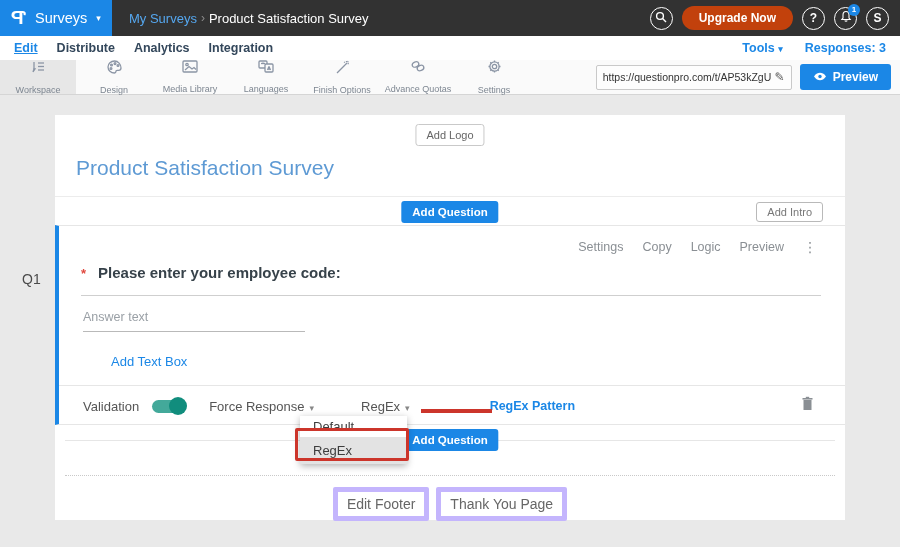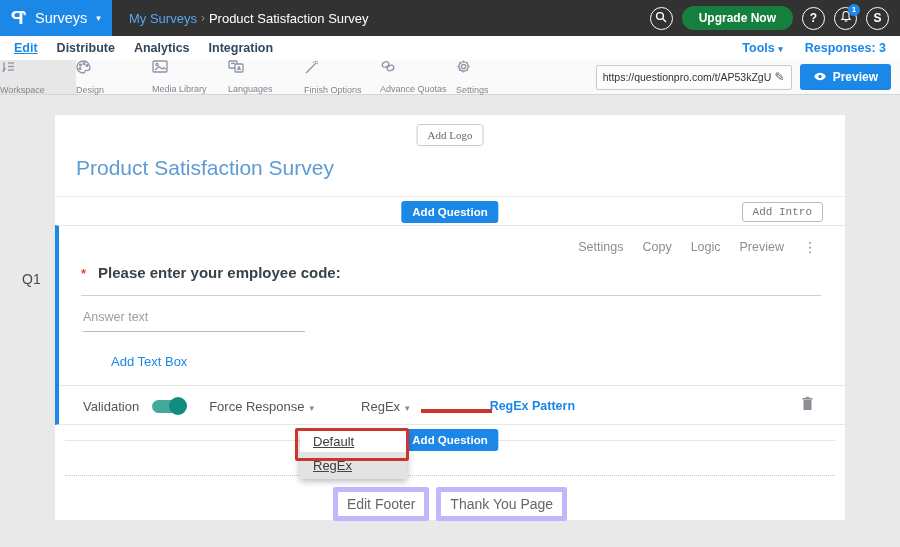--- a/index.html
+++ b/index.html
@@ -29,21 +29,21 @@
   .bc-sep { color:#8b8b8b; font-size:12px; }
   .bc-current { color:#ffffff; }
   .header-actions { margin-left:auto; display:flex; align-items:center; gap:9px; margin-right:11px; }
   .circle-btn {
     width:23px; height:23px; border:1.6px solid #fff; border-radius:50%;
     display:flex; align-items:center; justify-content:center; color:#fff;
     font-size:12px; font-weight:bold; cursor:pointer; position:relative;
     background:transparent;
   }
   .upgrade-btn {
-    background:#15803d; color:#fff; border:none; border-radius:13px;
+    background:#c2410c; color:#fff; border:none; border-radius:13px;
     font-size:12px; font-weight:bold; padding:5px 17px; cursor:pointer;
     font-family:"Liberation Sans", sans-serif;
   }
   .badge {
     position:absolute; top:-4px; right:-4px; width:12px; height:12px;
     background:#1b87e6; border-radius:50%; font-size:8px; font-weight:bold;
     display:flex; align-items:center; justify-content:center; color:#fff;
   }
   
   .sub-nav {
@@ -57,21 +57,21 @@
   .tools-link { color:#1b87e6; font-weight:bold; cursor:pointer; }
   .tools-link .caret { font-size:9px; }
   .responses-link { color:#1b87e6; font-weight:bold; cursor:pointer; }
   
   .toolbar {
     position:absolute; top:60px; left:0; width:900px; height:35px;
     background:#fafafa; border-bottom:1px solid #d5d5d5;
     display:flex; align-items:stretch;
   }
   .tb-item {
-    width:76px; display:flex; flex-direction:column; align-items:flex-start;
+    width:76px; display:flex; flex-direction:column; align-items:center;
     justify-content:center; gap:11px; cursor:pointer; color:#7d8691;
   }
   .tb-item.active { background:#e7e7e7; }
   .tb-label { font-size:9px; color:#7d8691; }
   .tb-icon { height:15px; display:flex; align-items:center; justify-content:center; }
   .tb-icon svg { stroke:#8b95a5; fill:none; stroke-width:1.3; }
   .url-wrap {
     margin-left:auto; align-self:center; width:196px; height:25px;
     background:#fdfdfd; border:1px solid #c9c9c9; border-radius:2px;
     display:flex; align-items:center; padding:0 6px; gap:4px;
@@ -88,34 +88,34 @@
     font-size:12px; font-weight:bold; display:flex; align-items:center; gap:6px;
     cursor:pointer; font-family:"Liberation Sans", sans-serif;
   }
   
   .card { position:absolute; left:55px; width:790px; background:#fff; }
   .card-head { top:115px; height:81px; }
   .add-logo-btn {
     position:absolute; left:50%; transform:translateX(-50%); top:9px;
     background:#fff; border:1px solid #c9c9c9; border-radius:3px;
     font-size:11px; color:#666; padding:4px 10px; cursor:pointer;
-    font-family:Liberation Serif, serif;
+    font-family:Liberation Sans, sans-serif;
   }
   .survey-title { position:absolute; left:21px; top:41px; font-size:21px; color:#5e9ad4; }
   .card-addq { top:196px; height:29px; border-top:1px solid #ececec; }
   .btn-blue {
     background:#1b87e6; color:#fff; border:none; border-radius:3px;
     font-size:11.5px; font-weight:bold; padding:5px 11px; cursor:pointer;
     font-family:"Liberation Sans", sans-serif;
   }
   .addq-center { position:absolute; left:50%; transform:translateX(-50%); top:4px; }
   .add-intro-btn {
     position:absolute; right:22px; top:5px; background:#fff;
     border:1px solid #b9b9b9; border-radius:3px; font-size:11px; color:#777;
-    padding:3px 10px; cursor:pointer; font-family:Liberation Mono, monospace;
+    padding:3px 10px; cursor:pointer; font-family:Liberation Sans, sans-serif;
   }
   
   .q-block {
     top:225px; height:200px; border-left:4px solid #1b87e6;
     border-top:1px solid #e6e6e6; border-bottom:1px solid #e6e6e6;
   }
   .q-code { position:absolute; left:22px; top:271px; font-size:14px; color:#4a4a4a; }
   .q-menu {
     position:absolute; top:13px; right:28px; display:flex; gap:19px;
     font-size:12.5px; color:#8a8f94; align-items:center;
@@ -152,22 +152,22 @@
   .mini-btn svg { stroke:#777; fill:none; stroke-width:1.2; }
   .dotted-line { position:absolute; left:10px; right:10px; top:50px; border-top:1px dotted #c9c9c9; }
   .footer-btns { position:absolute; left:0; right:0; top:62px; display:flex; justify-content:center; gap:7px; }
   .footer-btn {
     background:#fff; border:5px solid #c4b5fd; border-radius:2px;
     font-size:14px; color:#666; padding:4px 9px; cursor:pointer;
     font-family:"Liberation Sans", sans-serif;
   }
   
   .dropdown {
-    position:absolute; left:300px; top:431px; width:107px; background:#22c55e;
-    box-shadow:0 2px 7px rgba(0,0,0,0.3); z-index:10;text-decoration:underline;
+    position:absolute; left:300px; top:416px; width:107px; background:#22c55e;
+    box-shadow:0 2px 7px rgba(0,0,0,0.3); z-index:10;
   }
   .dd-option { font-size:13px; color:#3d3d3d; padding:3px 0 3px 13px; cursor:pointer; background:#fff; }
   .dd-option.selected { background:#e3e3e3; padding-top:6px; padding-bottom:6px; }
   
   .annot-underline { position:absolute; left:421px; top:409px; width:71px; height:4px; background:#cc352b; z-index:11; }
   .annot-box {
     position:absolute; left:295px; top:428px; width:114px; height:33px;
     border:3px solid #cc352b; border-radius:2px; z-index:12; pointer-events:none;
   }
 </style>

